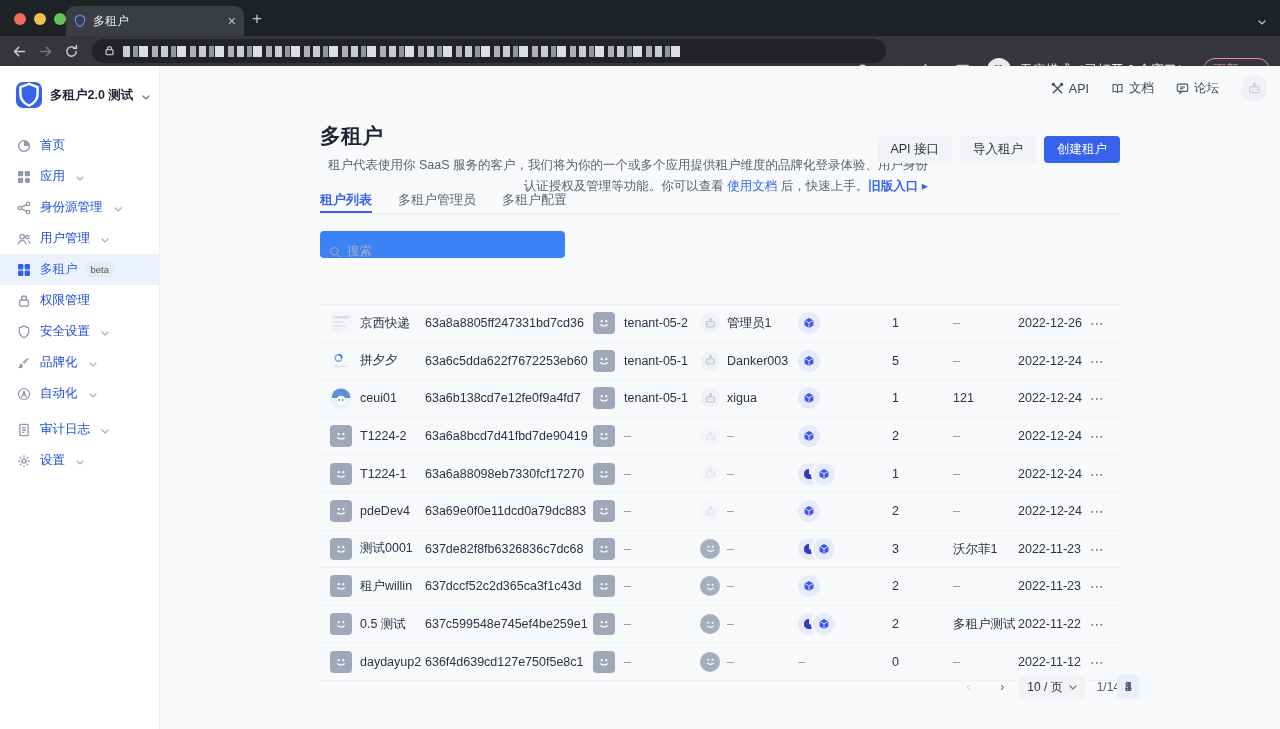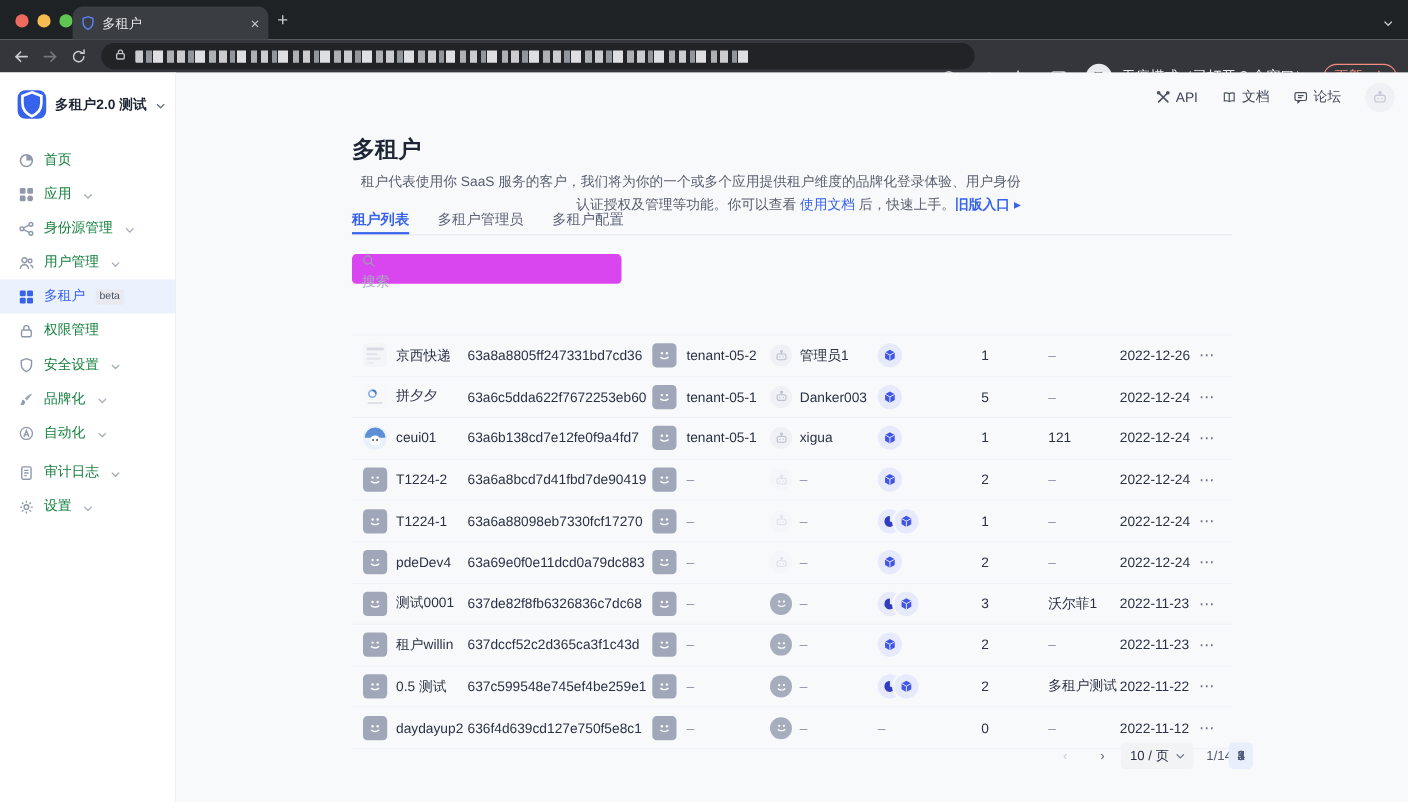--- a/index.html
+++ b/index.html
@@ -45,21 +45,21 @@
     border-right:1px solid #EEEFF3; }
   .ws { display:flex; align-items:center; gap:8px; padding:16px 12px 14px 16px; cursor:pointer; }
   .ws-logo { width:26px; height:26px; border-radius:7px; background:#3662EC; display:flex;
     align-items:center; justify-content:center; color:#FFF; flex:none; }
   .ws-logo svg{ width:13px; height:15px; }
   .ws-name { font-size:12.5px; font-weight:700; color:#1D2534; white-space:nowrap;text-align:center; }
   .ws-caret { color:#6B7386; margin-left:1px; }
   .caret svg{ width:8px; height:5px; }
   .side-menu { margin-top:8px; }
   .side-item { height:31px; display:flex; align-items:center; gap:9px; padding:0 12px 0 17px;
-    font-size:12.5px; color:#15803d; cursor:pointer; }
+    font-size:12.5px; color:#1d4ed8; cursor:pointer; }
   .side-item .s-ic { width:14px; height:14px; color:#9098AB; display:flex; flex:none; }
   .side-item .s-ic svg{ width:14px; height:14px; }
   .side-item.active { background:#EBF1FD; color:#3662EC; }
   .side-item.active .s-ic { color:#3662EC; }
   .side-item.gap { margin-top:5px; }
   .beta { font-size:9.5px; background:#E9EAEF; color:#4A5164; border-radius:3px; padding:1.5px 4px; }
   .side-caret { color:#A6ACBC; margin-left:2px; }
 
   .main { position:absolute; left:160px; top:0; width:1120px; height:663px; }
   .topnav { position:absolute; top:9px; right:12px; display:flex; align-items:center; gap:22px; }
@@ -78,22 +78,22 @@
   .btn { height:27px; border:none; border-radius:4px; padding:0 13px; font-size:12.5px; cursor:pointer;
     font-family:inherit; }
   .btn.ghost { background:#F2F3F6; color:#2B3245; }
   .btn.primary { background:#3662EC; color:#FFF; }
 
   .pg-tabs { position:absolute; top:125px; left:0; width:800px; height:23px;
     border-bottom:1px solid #E9EBEF; display:flex; gap:26px; }
   .ptab { font-size:13px; color:#5E6578; padding-bottom:7px; cursor:pointer; }
   .ptab.active { color:#3662EC; font-weight:700; border-bottom:2px solid #3662EC; }
 
-  .search { position:absolute; top:165px; left:0; width:245px; height:27px; background:#d946ef;
-    border-radius:4px; display:flex; align-items:flex-start; padding:0 9px; gap:6px;flex-direction:column; }
+  .search { position:absolute; top:165px; left:0; width:245px; height:27px; background:#3b82f6;
+    border-radius:4px; display:flex; align-items:flex-end; padding:0 9px; gap:6px; }
   .search svg{ width:12px; height:12px; color:#9BA1B0; flex:none; }
   .search input { border:none; outline:none; background:transparent; font-size:12.5px; color:#2B3245;
     width:100%; font-family:inherit; }
   .search input::placeholder { color:#A8AEBD; }
 
   .thead { position:absolute; top:200px; left:0; width:800px; height:20px; }
   .col { position:absolute; white-space:nowrap; }
   .thead .col { font-size:12px; color:#828A9E; }
   .c0{left:10px}.c1{left:105px}.c2{left:273px}.c3{left:380px}.c4{left:478px}
   .c5{left:572px}.c6{left:633px}.c7{left:698px}.c8{left:770px}
@@ -409,20 +409,25 @@
             <circle cx="8.7" cy="8" r=".7" fill="currentColor" stroke="none"></circle>
             <path d="M7 5.2V3.6"></path>
             <circle cx="7" cy="2.8" r=".9"></circle>
           </svg>
         </span>
     </div>
 
     <div class="page">
       <div class="pg-title">多租户</div>
       <div class="pg-desc"><span>租户代表使用你 SaaS 服务的客户，我们将为你的一个或多个应用提供租户维度的品牌化登录体验、用户身份认证授权及管理等功能。你可以查看 </span><span class="lnk">使用文档</span><span> 后，快速上手。</span><span class="lnk b">旧版入口 ▸</span></div>
+      <div class="pg-actions">
+        <button class="btn ghost">API 接口</button>
+        <button class="btn ghost">导入租户</button>
+        <button class="btn primary">创建租户</button>
+      </div>
 
       <div class="pg-tabs">
           <span class="ptab active">租户列表</span>
           <span class="ptab">多租户管理员</span>
           <span class="ptab">多租户配置</span>
         </div>
 
       <div class="search">
         <span style="display:flex">
             <svg viewBox="0 0 14 14" fill="none" stroke="currentColor" stroke-width="1.3" width="12" height="12">

